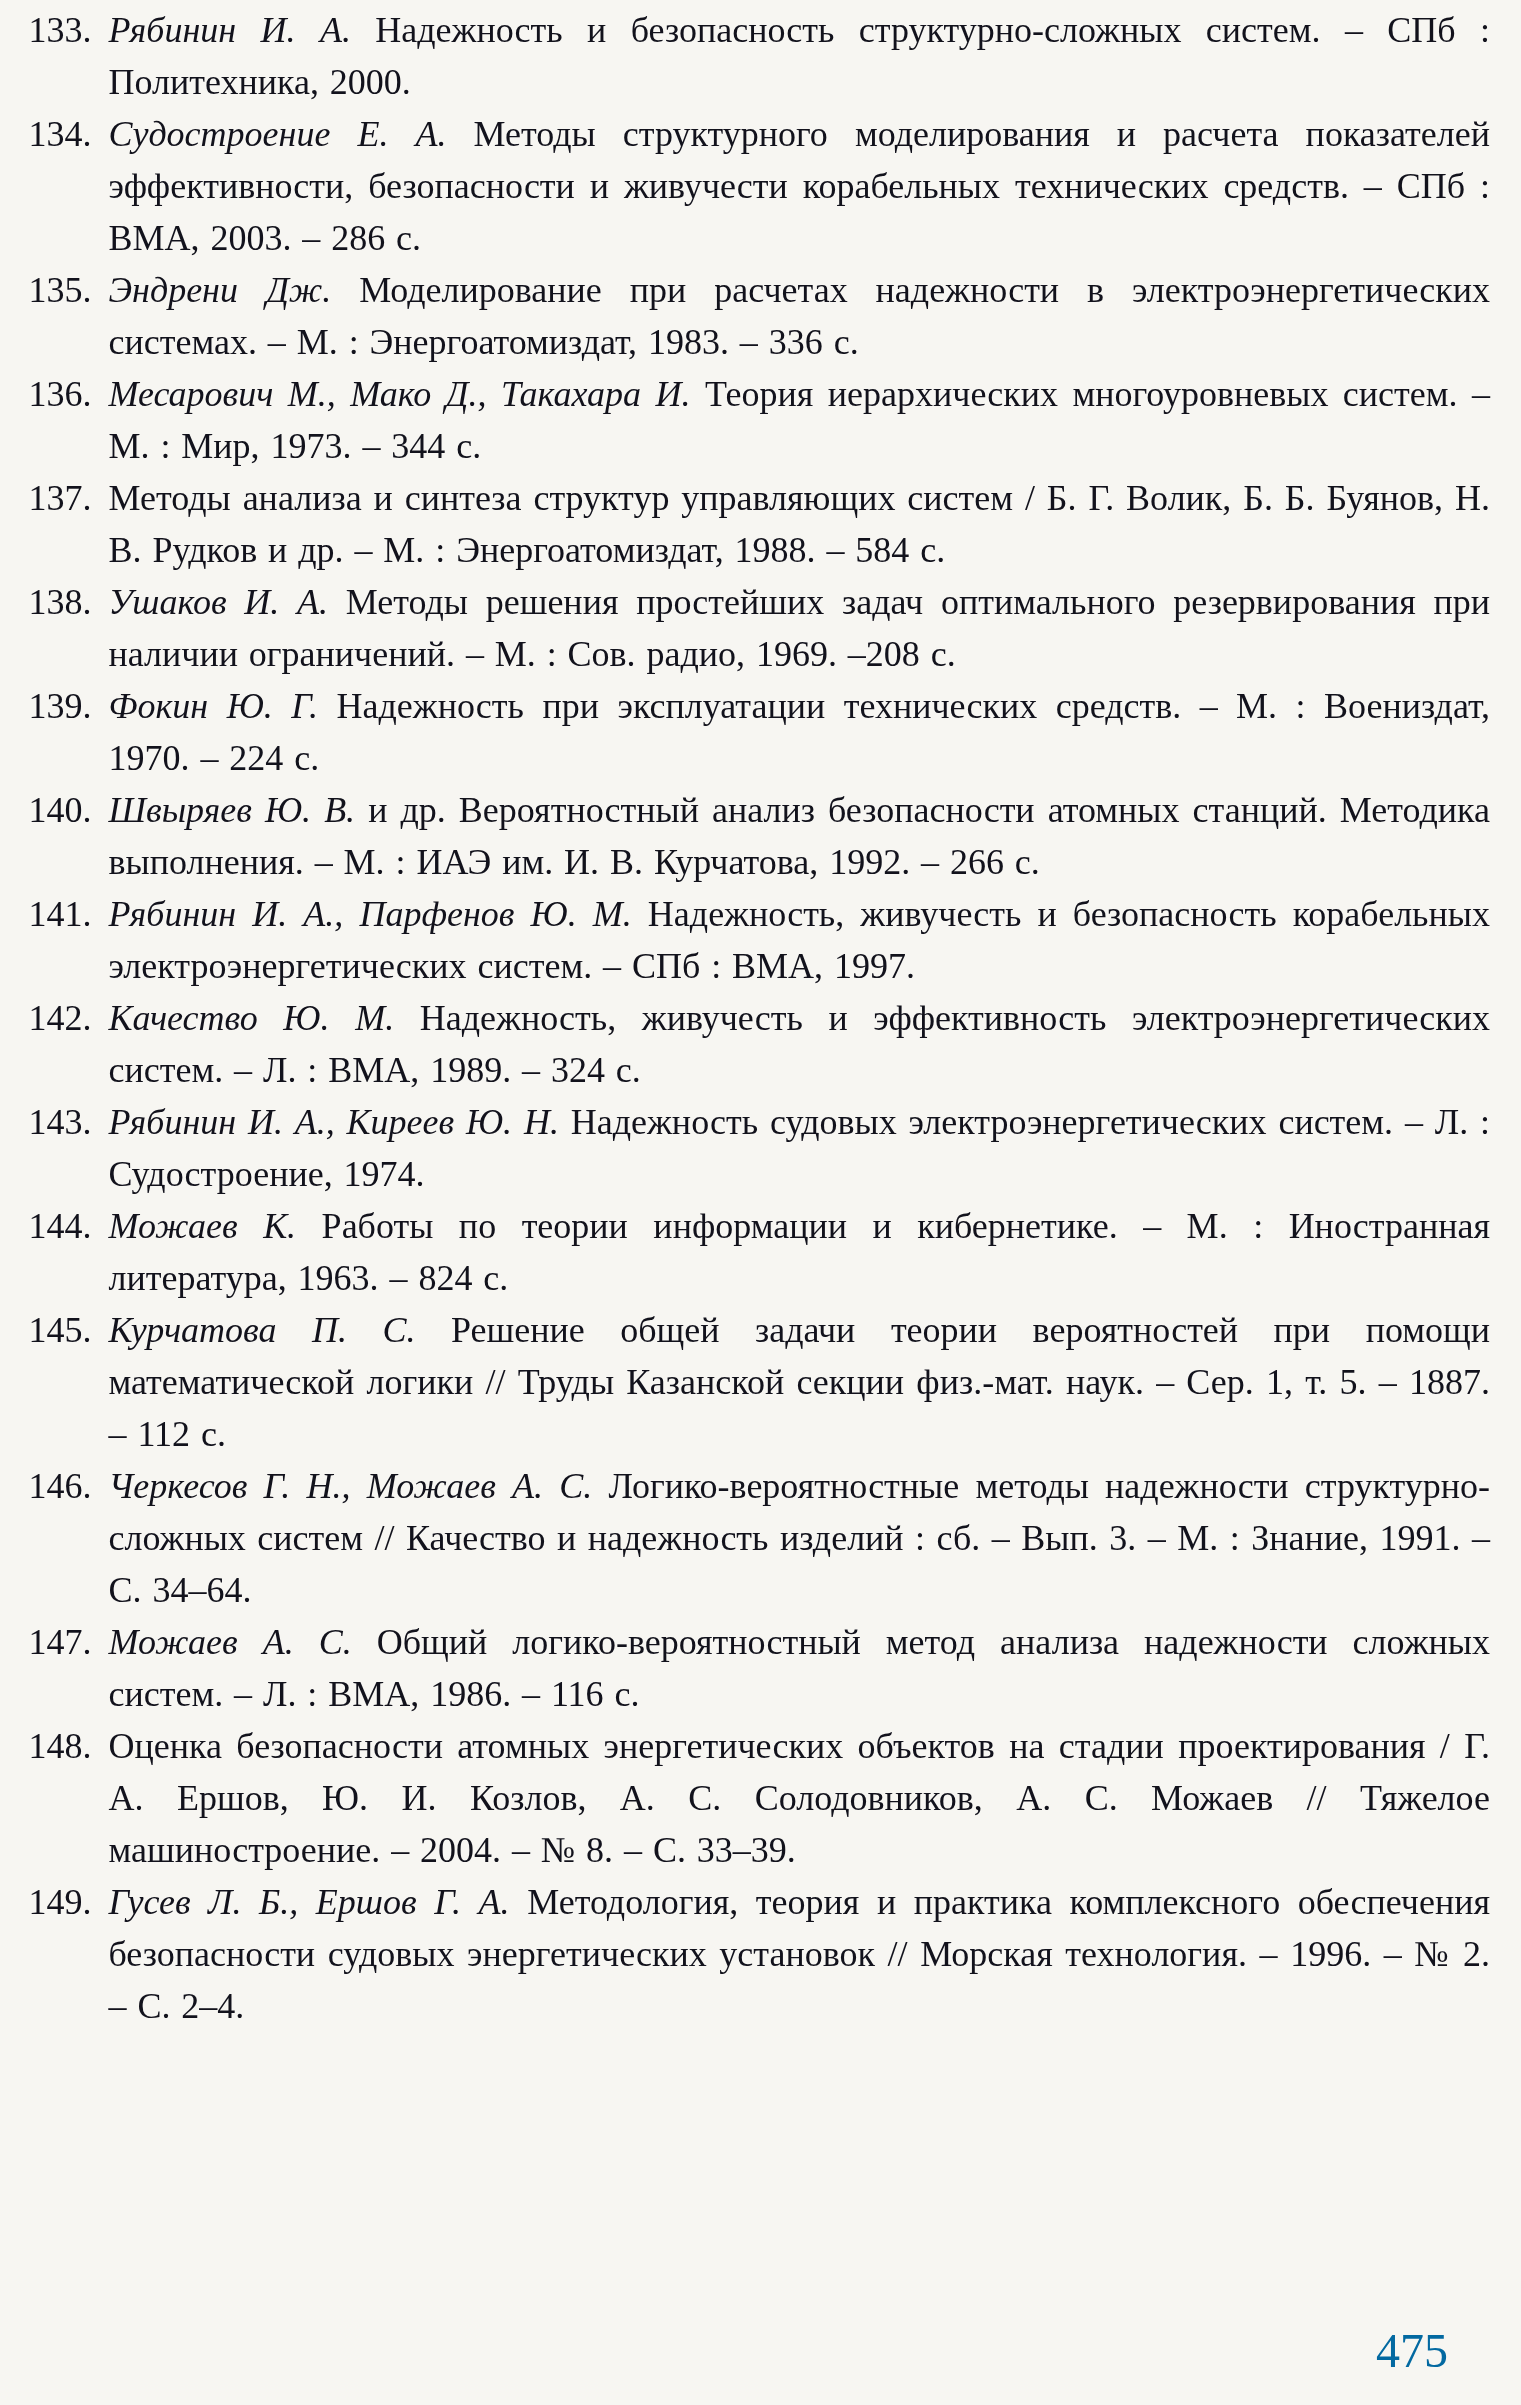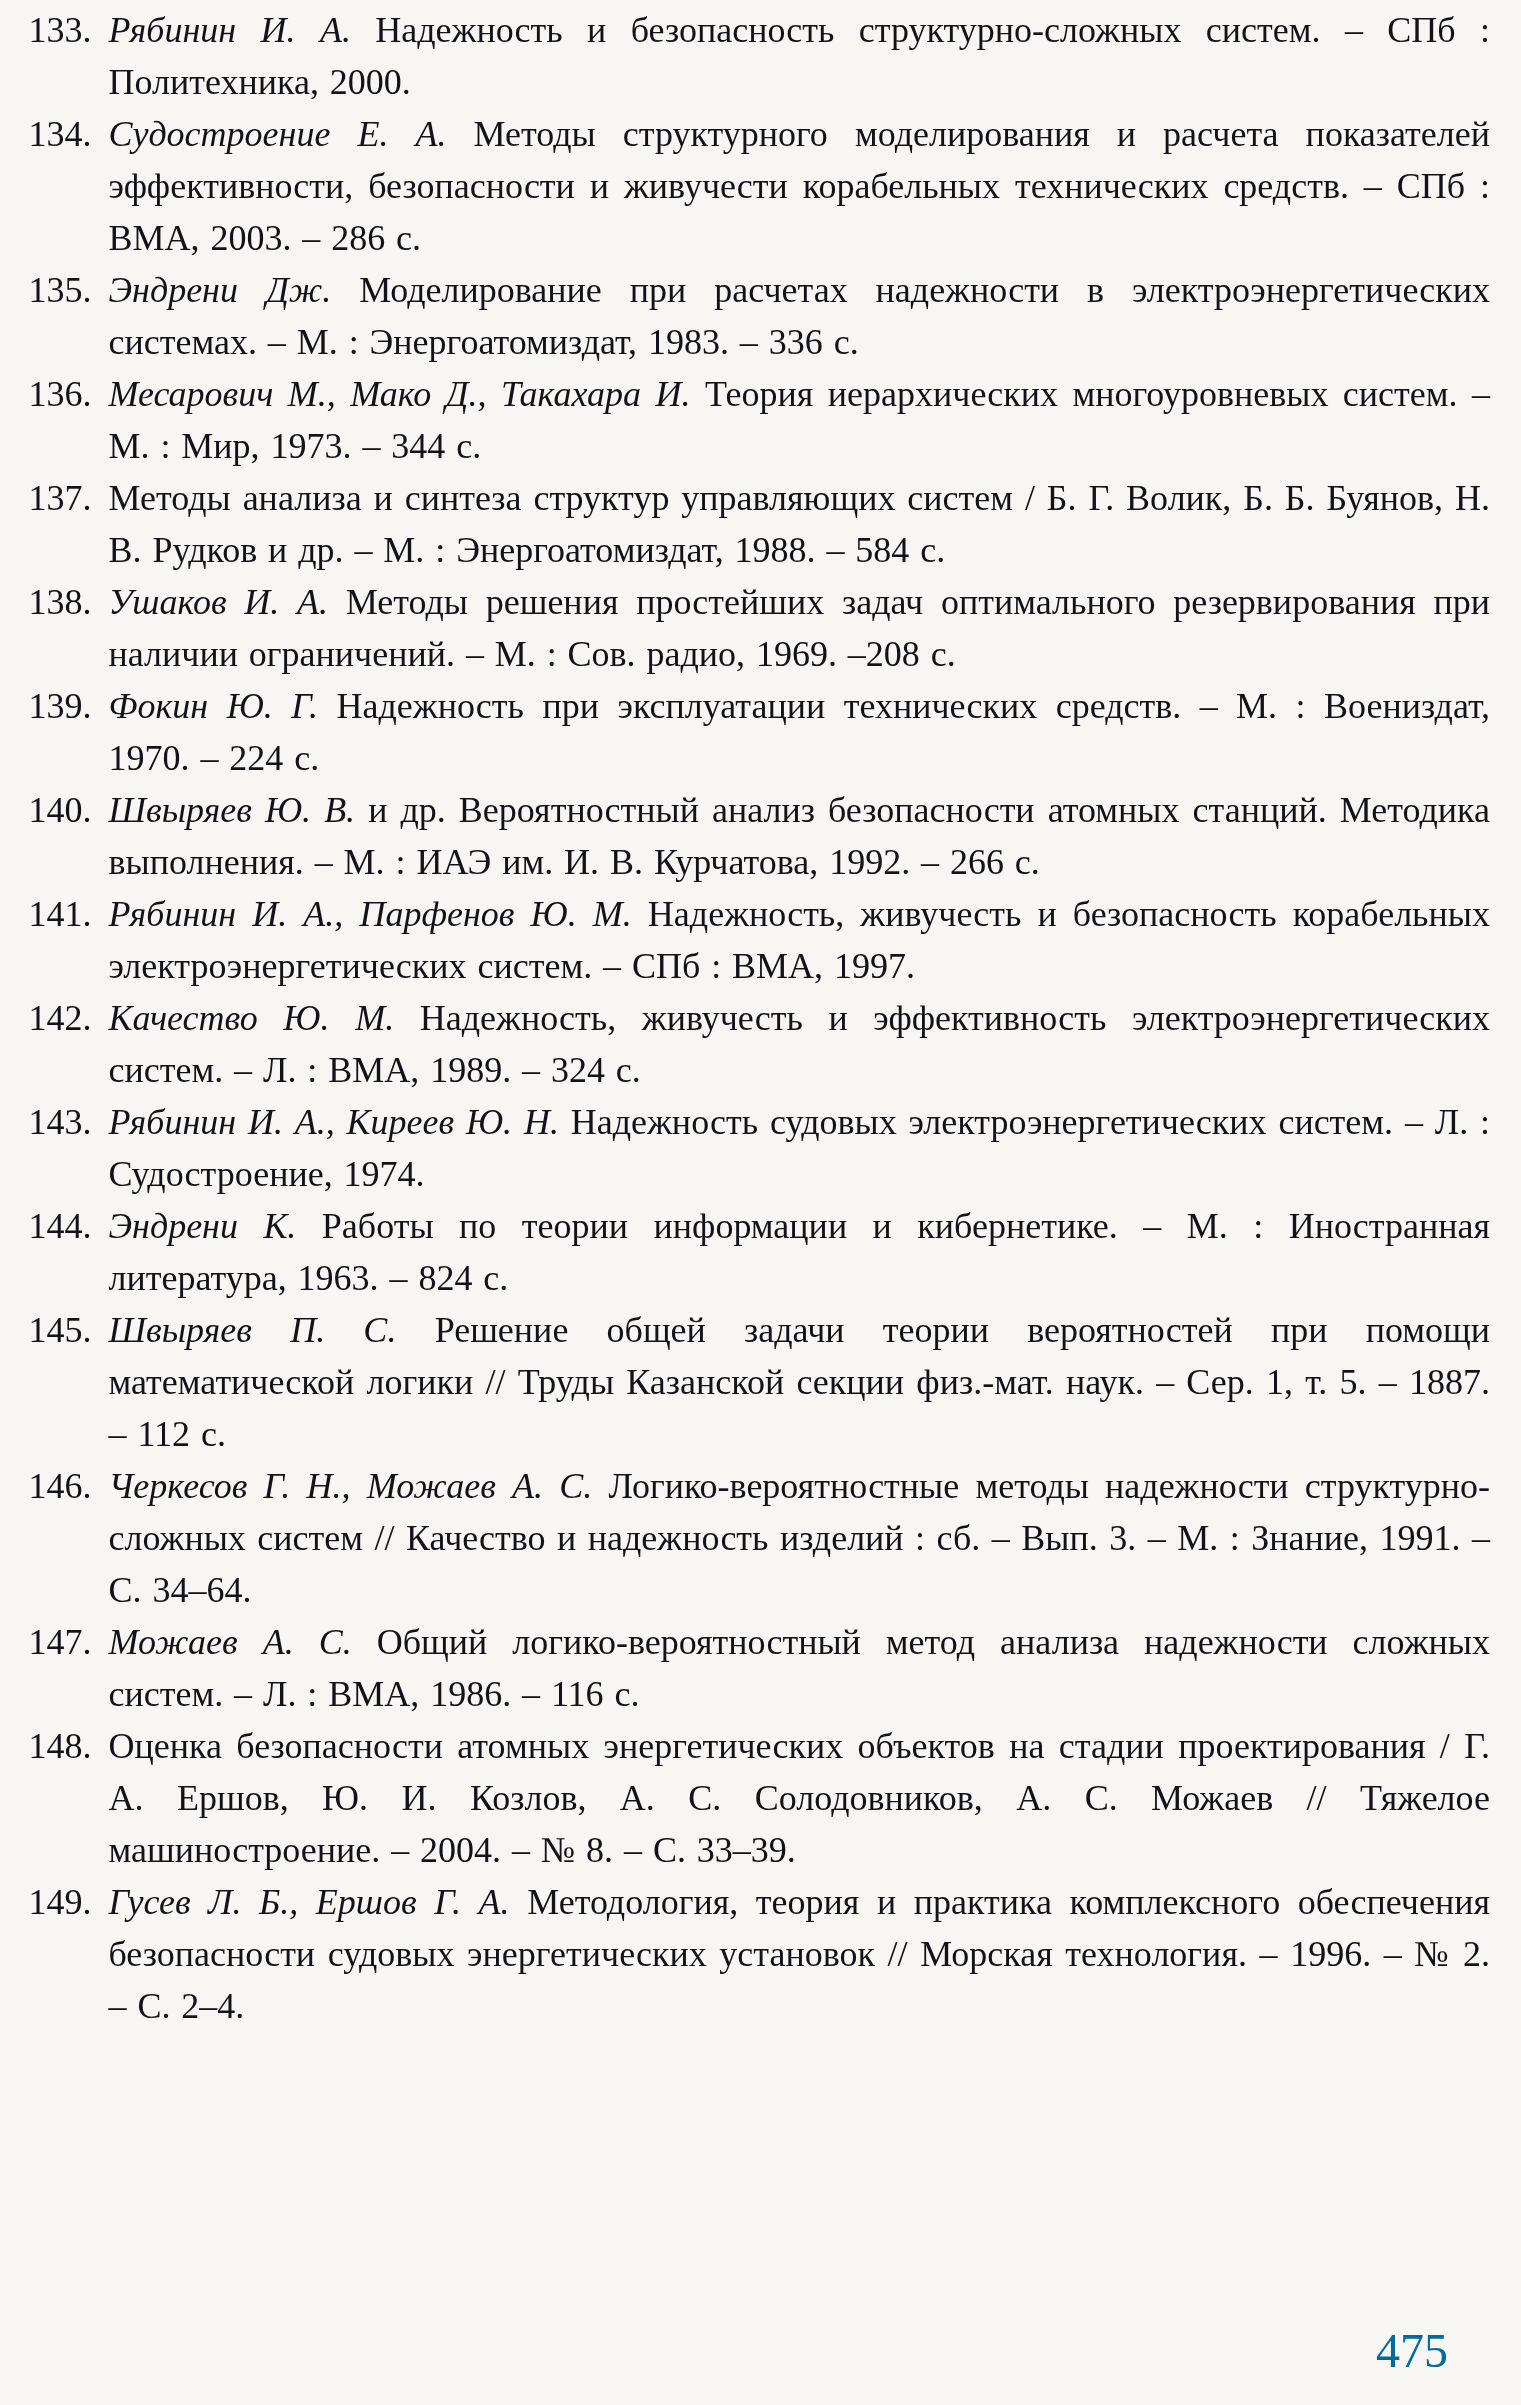--- a/index.html
+++ b/index.html
@@ -113,27 +113,27 @@
   </div>
 
   <div class="ref">
     <span class="num">143.</span>
     <span class="author">Рябинин И. А., Киреев Ю. Н.</span>
     <span class="text">Надежность судовых электроэнергетических систем. – Л. : Судостроение, 1974.</span>
   </div>
 
   <div class="ref">
     <span class="num">144.</span>
-    <span class="author">Эндрени К.</span>
+    <span class="author">Можаев К.</span>
     <span class="text">Работы по теории информации и кибернетике. – М. : Иностранная литература, 1963. – 824 с.</span>
   </div>
 
   <div class="ref">
     <span class="num">145.</span>
-    <span class="author">Швыряев П. С.</span>
+    <span class="author">Курчатова П. С.</span>
     <span class="text">Решение общей задачи теории вероятностей при помощи математической логики // Труды Казанской секции физ.-мат. наук. – Сер. 1, т. 5. – 1887. – 112 с.</span>
   </div>
 
   <div class="ref">
     <span class="num">146.</span>
     <span class="author">Черкесов Г. Н., Можаев А. С.</span>
     <span class="text">Логико-вероятностные методы надежности структурно-сложных систем // Качество и надежность изделий : сб. – Вып. 3. – М. : Знание, 1991. – С. 34–64.</span>
   </div>
 
   <div class="ref">

